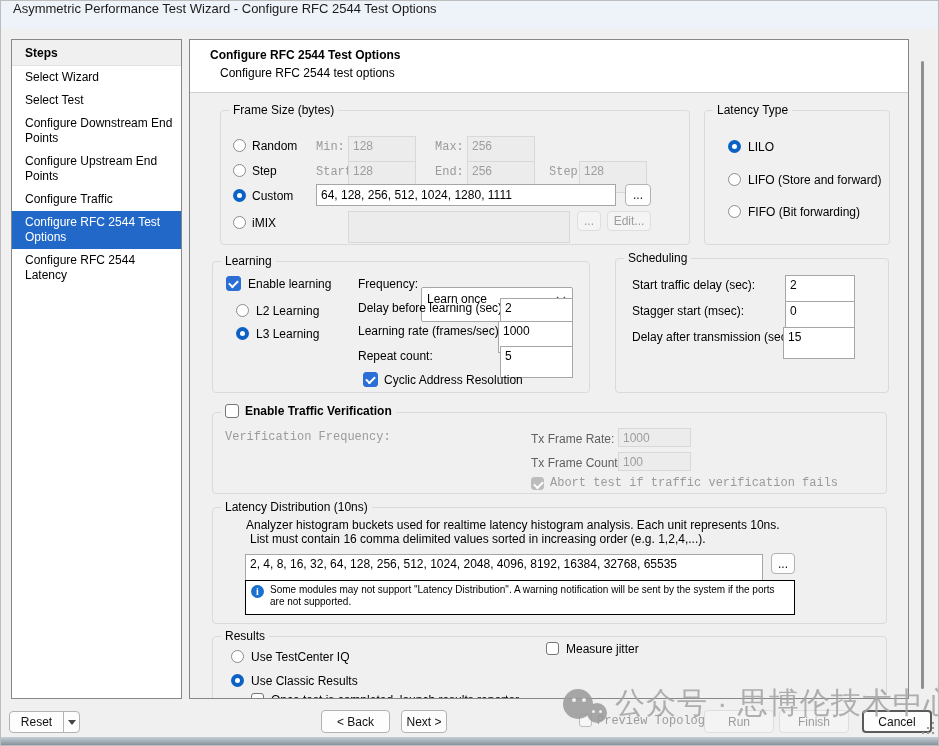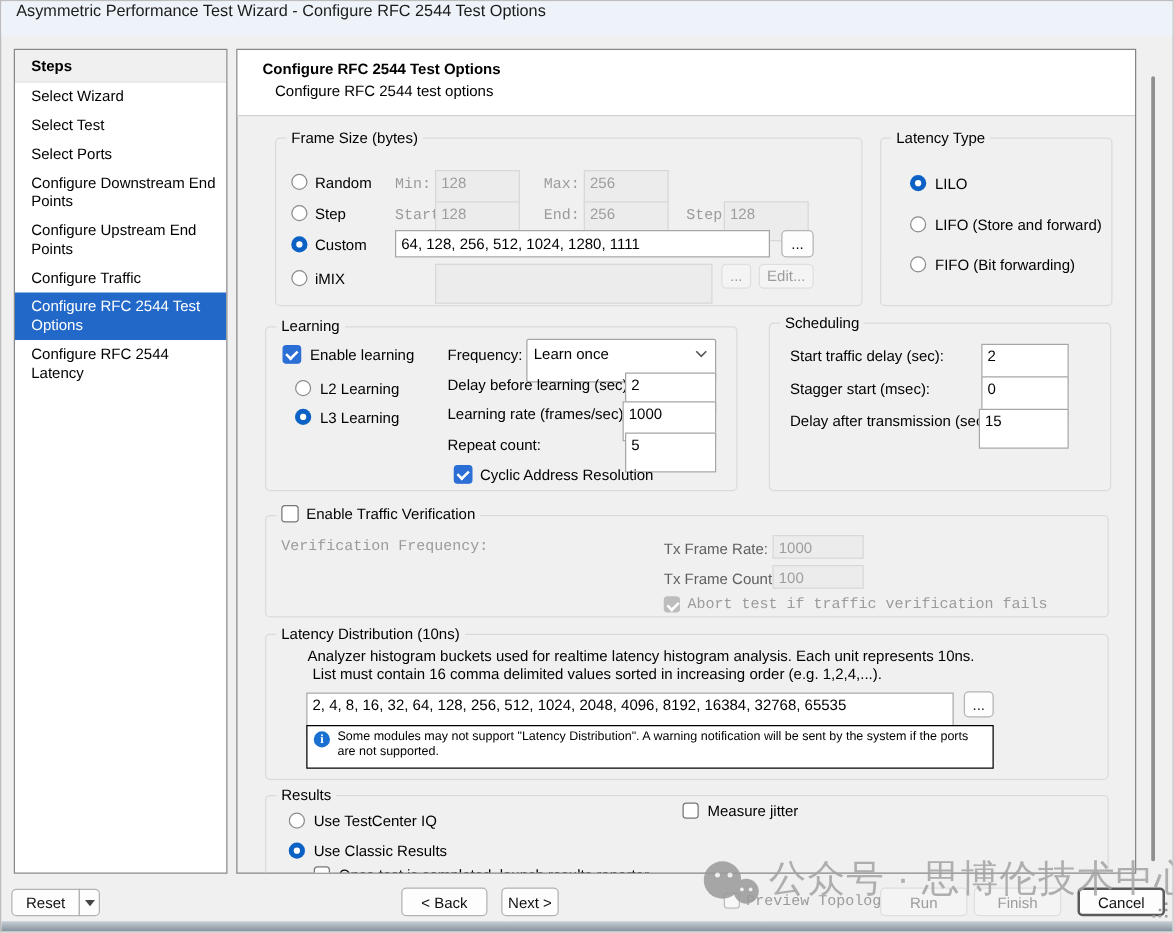--- a/index.html
+++ b/index.html
@@ -11,36 +11,36 @@
   .step-item{font-size:12px;line-height:15px;padding:4px 4px 4px 13px;color:#000;cursor:default;}
   .step-item.selected{background:#2168c9;color:#fff;}
   
   .main{position:absolute;left:188px;top:38px;width:720px;height:660px;background:#f0f0f0;border:1px solid #878787;box-sizing:border-box;overflow:hidden;}
   .main-header{position:absolute;left:0;top:0;right:0;height:52px;background:#fff;border-bottom:1px solid #d0d0d0;}
   .page-title{position:absolute;left:20px;top:8px;font-size:12px;font-weight:bold;color:#000;}
   .page-subtitle{position:absolute;left:30px;top:26px;font-size:12px;color:#000;}
   
   .group{position:absolute;border:1px solid #dadada;border-radius:4px;box-sizing:border-box;}
   .group-lbl{position:absolute;top:-8px;left:8px;background:#f0f0f0;padding:0 4px;font-size:12px;color:#000;white-space:nowrap;}
-  .group-lbl-row{position:absolute;top:-9px;left:8px;background:#f0f0f0;padding:0 4px;display:flex;align-items:center;gap:6px;font-size:12px;color:#000;white-space:nowrap;}
+  .group-lbl-row{position:absolute;top:-9px;left:8px;background:#f0f0f0;padding:0 4px;display:flex;align-items:center;gap:6px;font-size:12px;color:#000;white-space:nowrap;font-weight:bold;}
   .lbl{position:absolute;font-size:12px;color:#000;white-space:nowrap;}
   .lbl.gray{color:#9b9b9b;font-family:Liberation Mono, monospace;}
   .lbl.dim{color:#5f5f5f;}
   .field{position:absolute;box-sizing:border-box;height:32px;background:#fff;border:1px solid #a6a6a6;font-size:12px;line-height:18px;padding:0 4px;color:#000;white-space:nowrap;overflow:hidden;}
   .field.dis{background:#ececec;border-color:#d8d8d8;color:#9d9d9d;}
   .radio{position:absolute;width:13px;height:13px;border-radius:50%;border:1px solid #8c8c8c;background:#fff;box-sizing:border-box;}
   .radio.checked{border:none;background:#0c62c4;}
   .radio.checked::after{content:"";position:absolute;left:4px;top:4px;width:5px;height:5px;border-radius:50%;background:#fff;}
   .cb{position:absolute;width:14px;height:14px;border:1px solid #767676;background:#fff;border-radius:3px;box-sizing:border-box;}
   .cb.inline{position:relative;flex:none;}
   .cb.checked{background:#2a6ed6;border-color:#2a6ed6;}
   .cb.checked::after{content:"";position:absolute;left:2px;top:3px;width:7px;height:4px;border-left:2px solid #fff;border-bottom:2px solid #fff;transform:rotate(-45deg);}
   .cb.dis{border-color:#bdbdbd;background:#f7f7f7;}
   .cb.dis.checked{background:#bdbdbd;border-color:#bdbdbd;}
-  .combo{position:absolute;box-sizing:border-box;height:35px;background:#fff;border:1px solid #a6a6a6;border-radius:2px;font-size:12px;display:flex;align-items:center;justify-content:space-between;padding:0 6px 12px 5px;color:#000;}
+  .combo{position:absolute;box-sizing:border-box;height:35px;background:#fff;border:1px solid #a6a6a6;border-radius:2px;font-size:12px;display:flex;align-items:center;justify-content:space-between;padding:0 6px 12px 5px;color:#000;margin-top:16px;}
   .combo.dis{background:#f3f3f3;border-color:#d8d8d8;color:#9d9d9d;}
   .btn{position:absolute;box-sizing:border-box;background:#fdfdfd;border:1px solid #b3b3b3;border-radius:4px;font-size:12px;display:flex;align-items:center;justify-content:center;color:#111;cursor:default;}
   .btn.dis{background:#f4f4f4;border-color:#dedede;color:#9c9c9c;}
   .btn.focus{border:2px solid #5a5a5a;}
   
   .note{position:absolute;box-sizing:border-box;background:#fff;border:1px solid #000;display:flex;align-items:flex-start;padding:3px 6px 3px 5px;gap:6px;}
   .info-icon{flex:none;width:13px;height:13px;border-radius:50%;background:#1a70d0;color:#fff;font-size:10px;font-weight:bold;font-family:"Liberation Serif",serif;display:flex;align-items:center;justify-content:center;margin-top:1px;}
   .note-text{font-size:10px;line-height:12px;color:#000;}
   
   .vscroll{position:absolute;left:920px;top:60px;width:3px;height:628px;background:#8f8f8f;border-radius:2px;}
@@ -60,21 +60,20 @@
 <div class="win">
 
   <div class="titlebar">
     <span>Asymmetric Performance Test Wizard - Configure RFC 2544 Test Options</span>
   </div>
 
   <div class="sidebar">
     <div class="steps-header">Steps</div>
     <div class="step-item">Select Wizard</div>
     <div class="step-item">Select Test</div>
-    <div class="step-item">Select Ports</div>
     <div class="step-item">Configure Downstream End Points</div>
     <div class="step-item">Configure Upstream End Points</div>
     <div class="step-item">Configure Traffic</div>
     <div class="step-item selected">Configure RFC 2544 Test Options</div>
     <div class="step-item">Configure RFC 2544 Latency</div>
   </div>
 
   <div class="main">
     <div class="main-header">
       <div class="page-title">Configure RFC 2544 Test Options</div>

